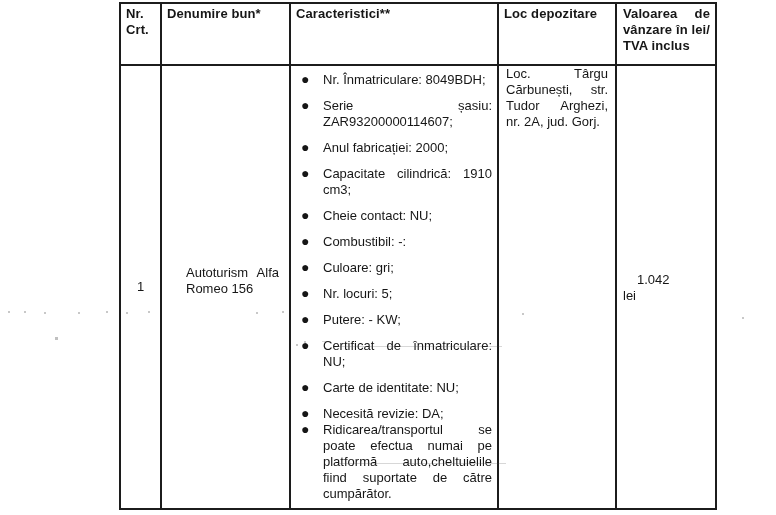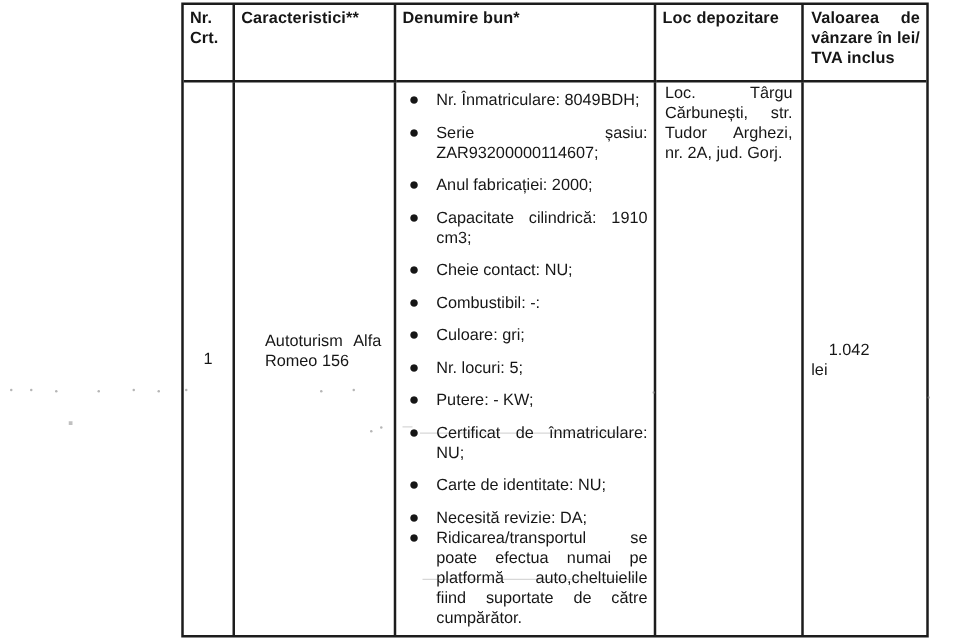--- a/index.html
+++ b/index.html
@@ -11,21 +11,21 @@
     width: 776px;
     height: 515px;
     position: relative;
     overflow: hidden;
     font-family: "Liberation Sans", "DejaVu Sans", sans-serif;
     color: #161616;
     -webkit-font-smoothing: antialiased;
   }
   .doc-table {
     position: absolute;
-    left: 145px;
+    left: 119px;
     top: 2px;
     width: 598px;
     height: 508px;
     border: 2px solid #1c1c1c;
     box-sizing: border-box;
     display: grid;
     grid-template-rows: 62px 1fr;
     background: #fff;
   }
   .t-row {
@@ -119,22 +119,22 @@
     opacity: 0.22;
   }
 </style>
 </head>
 <body>
 
 <div class="doc-table">
 
   <div class="t-row t-head">
     <div class="t-cell">Nr. Crt.</div>
+    <div class="t-cell">Denumire bun*</div>
     <div class="t-cell">Caracteristici**</div>
-    <div class="t-cell">Denumire bun*</div>
     <div class="t-cell">Loc depozitare</div>
     <div class="t-cell valoare-h">Valoarea de vânzare în lei/ TVA inclus</div>
   </div>
 
   <div class="t-row t-body">
     <div class="t-cell cell-nr">
       <span>1</span>
     </div>
 
     <div class="t-cell cell-denumire">

